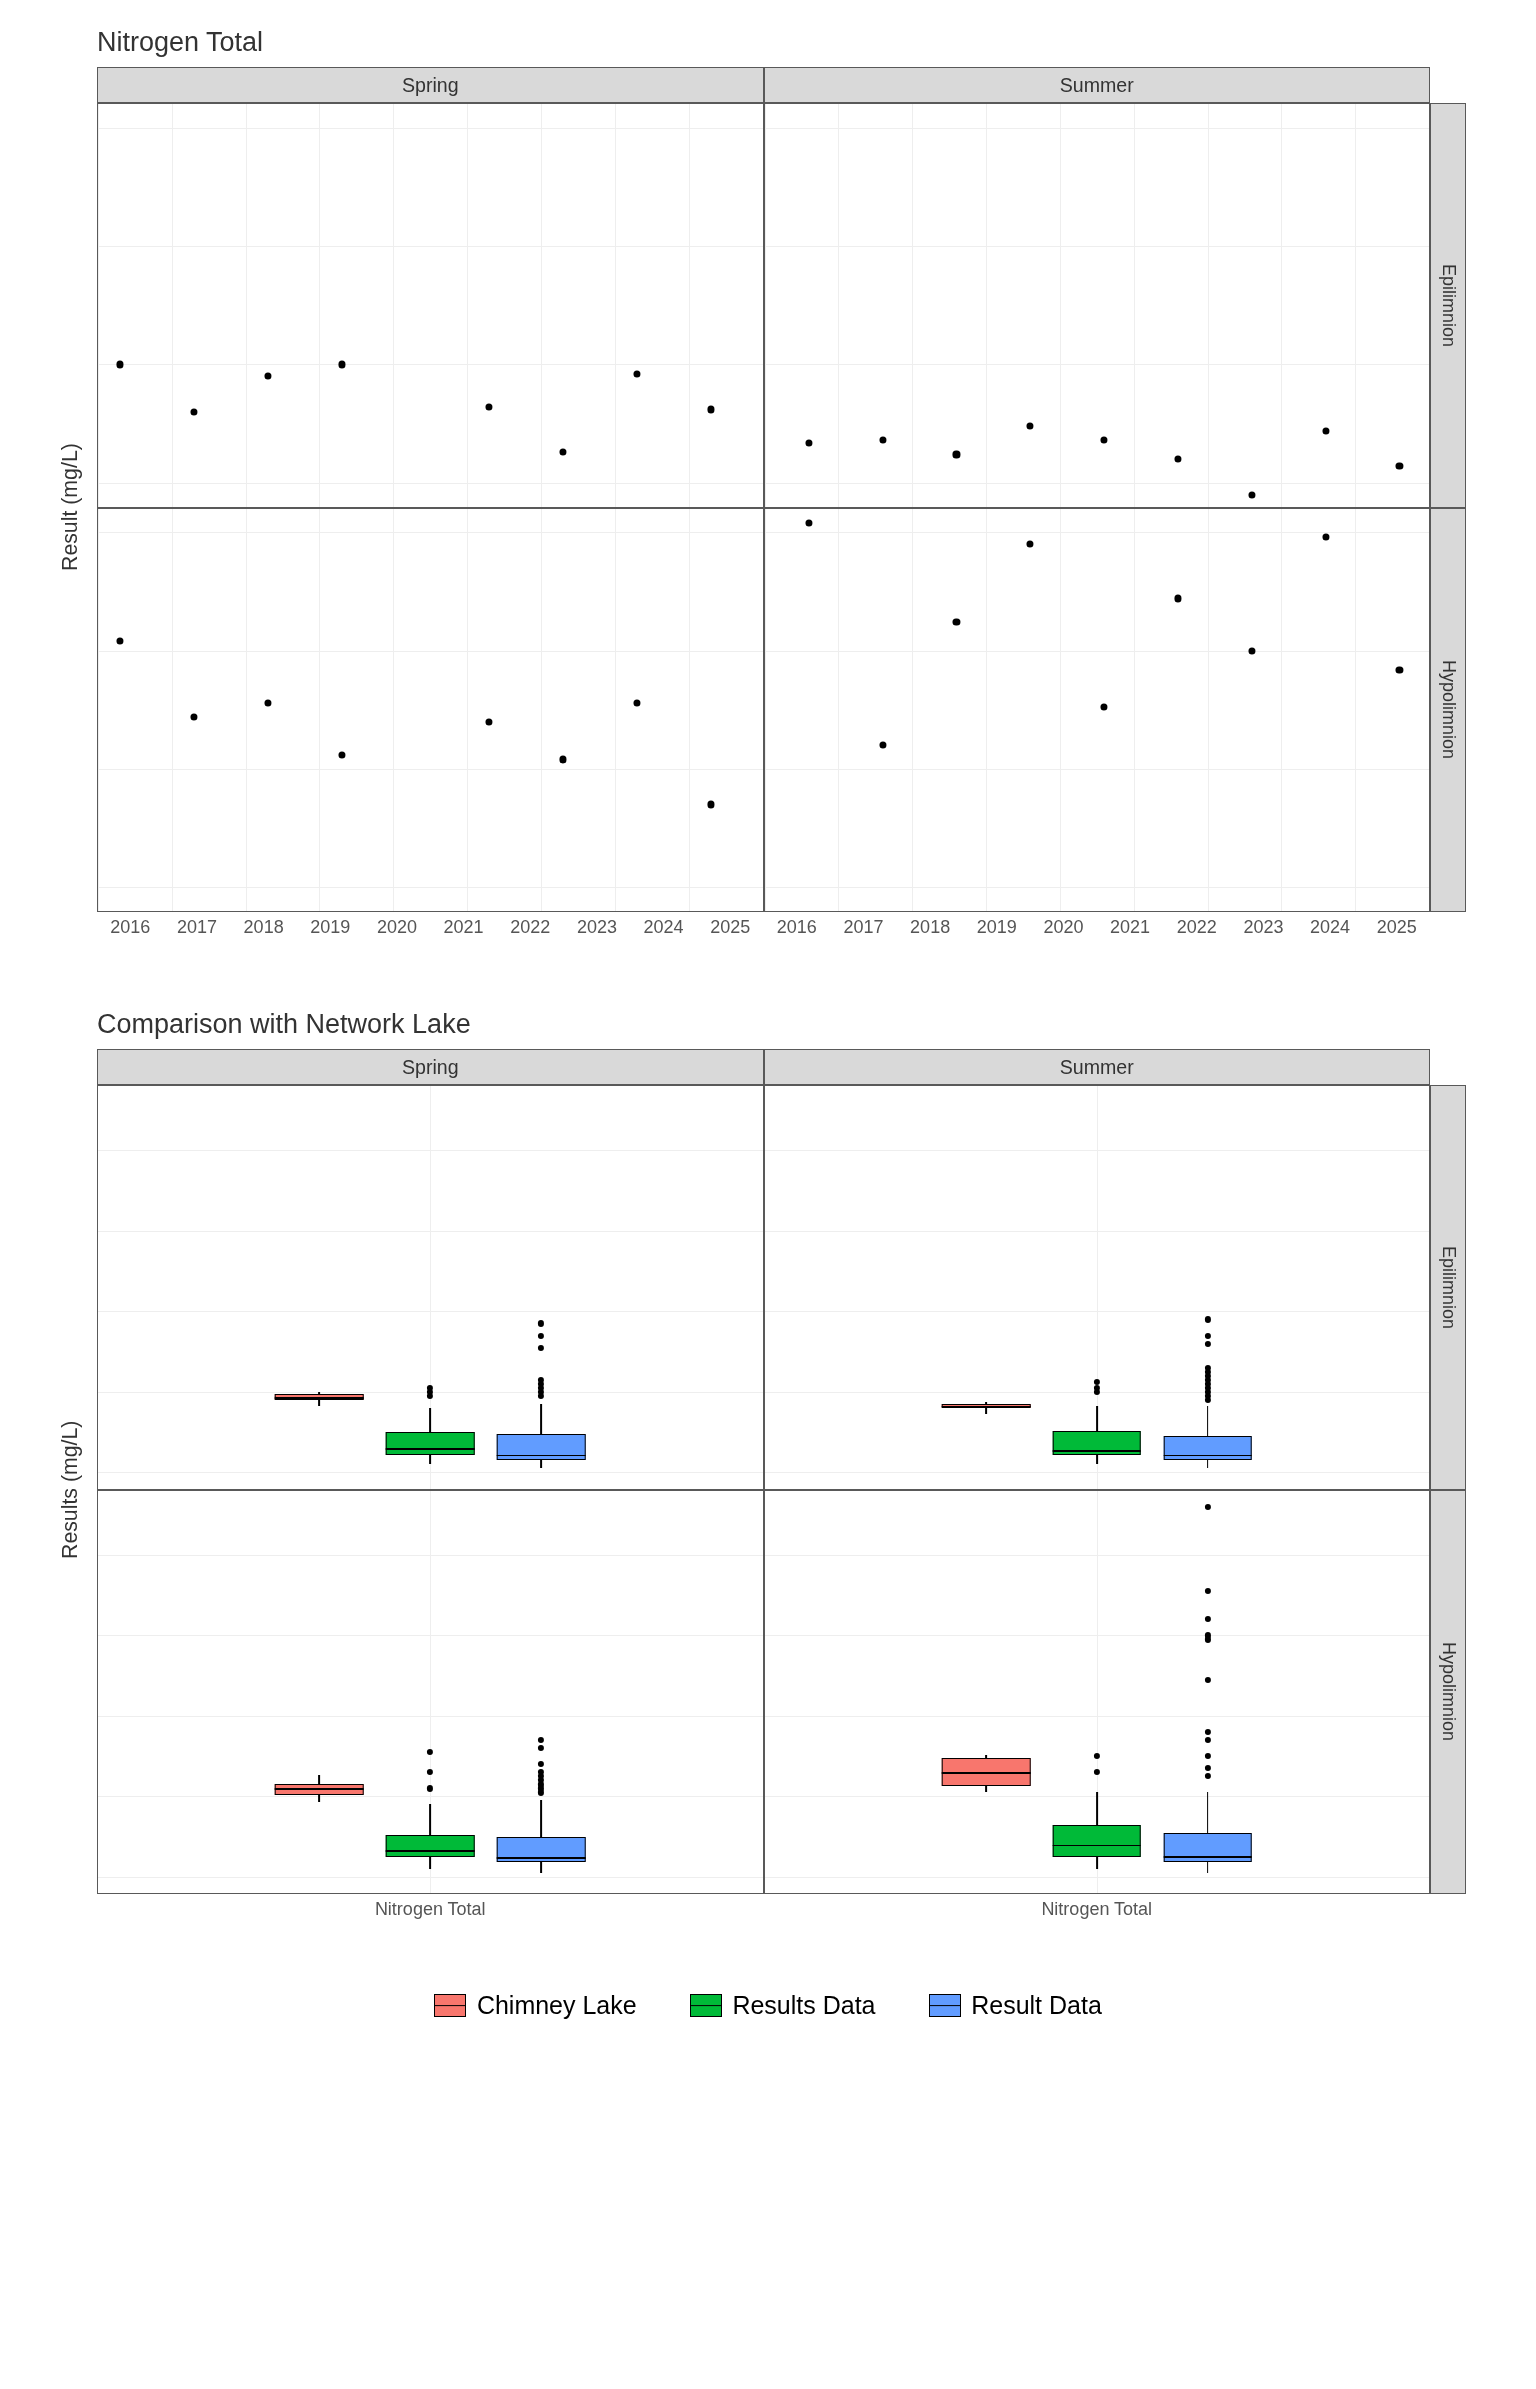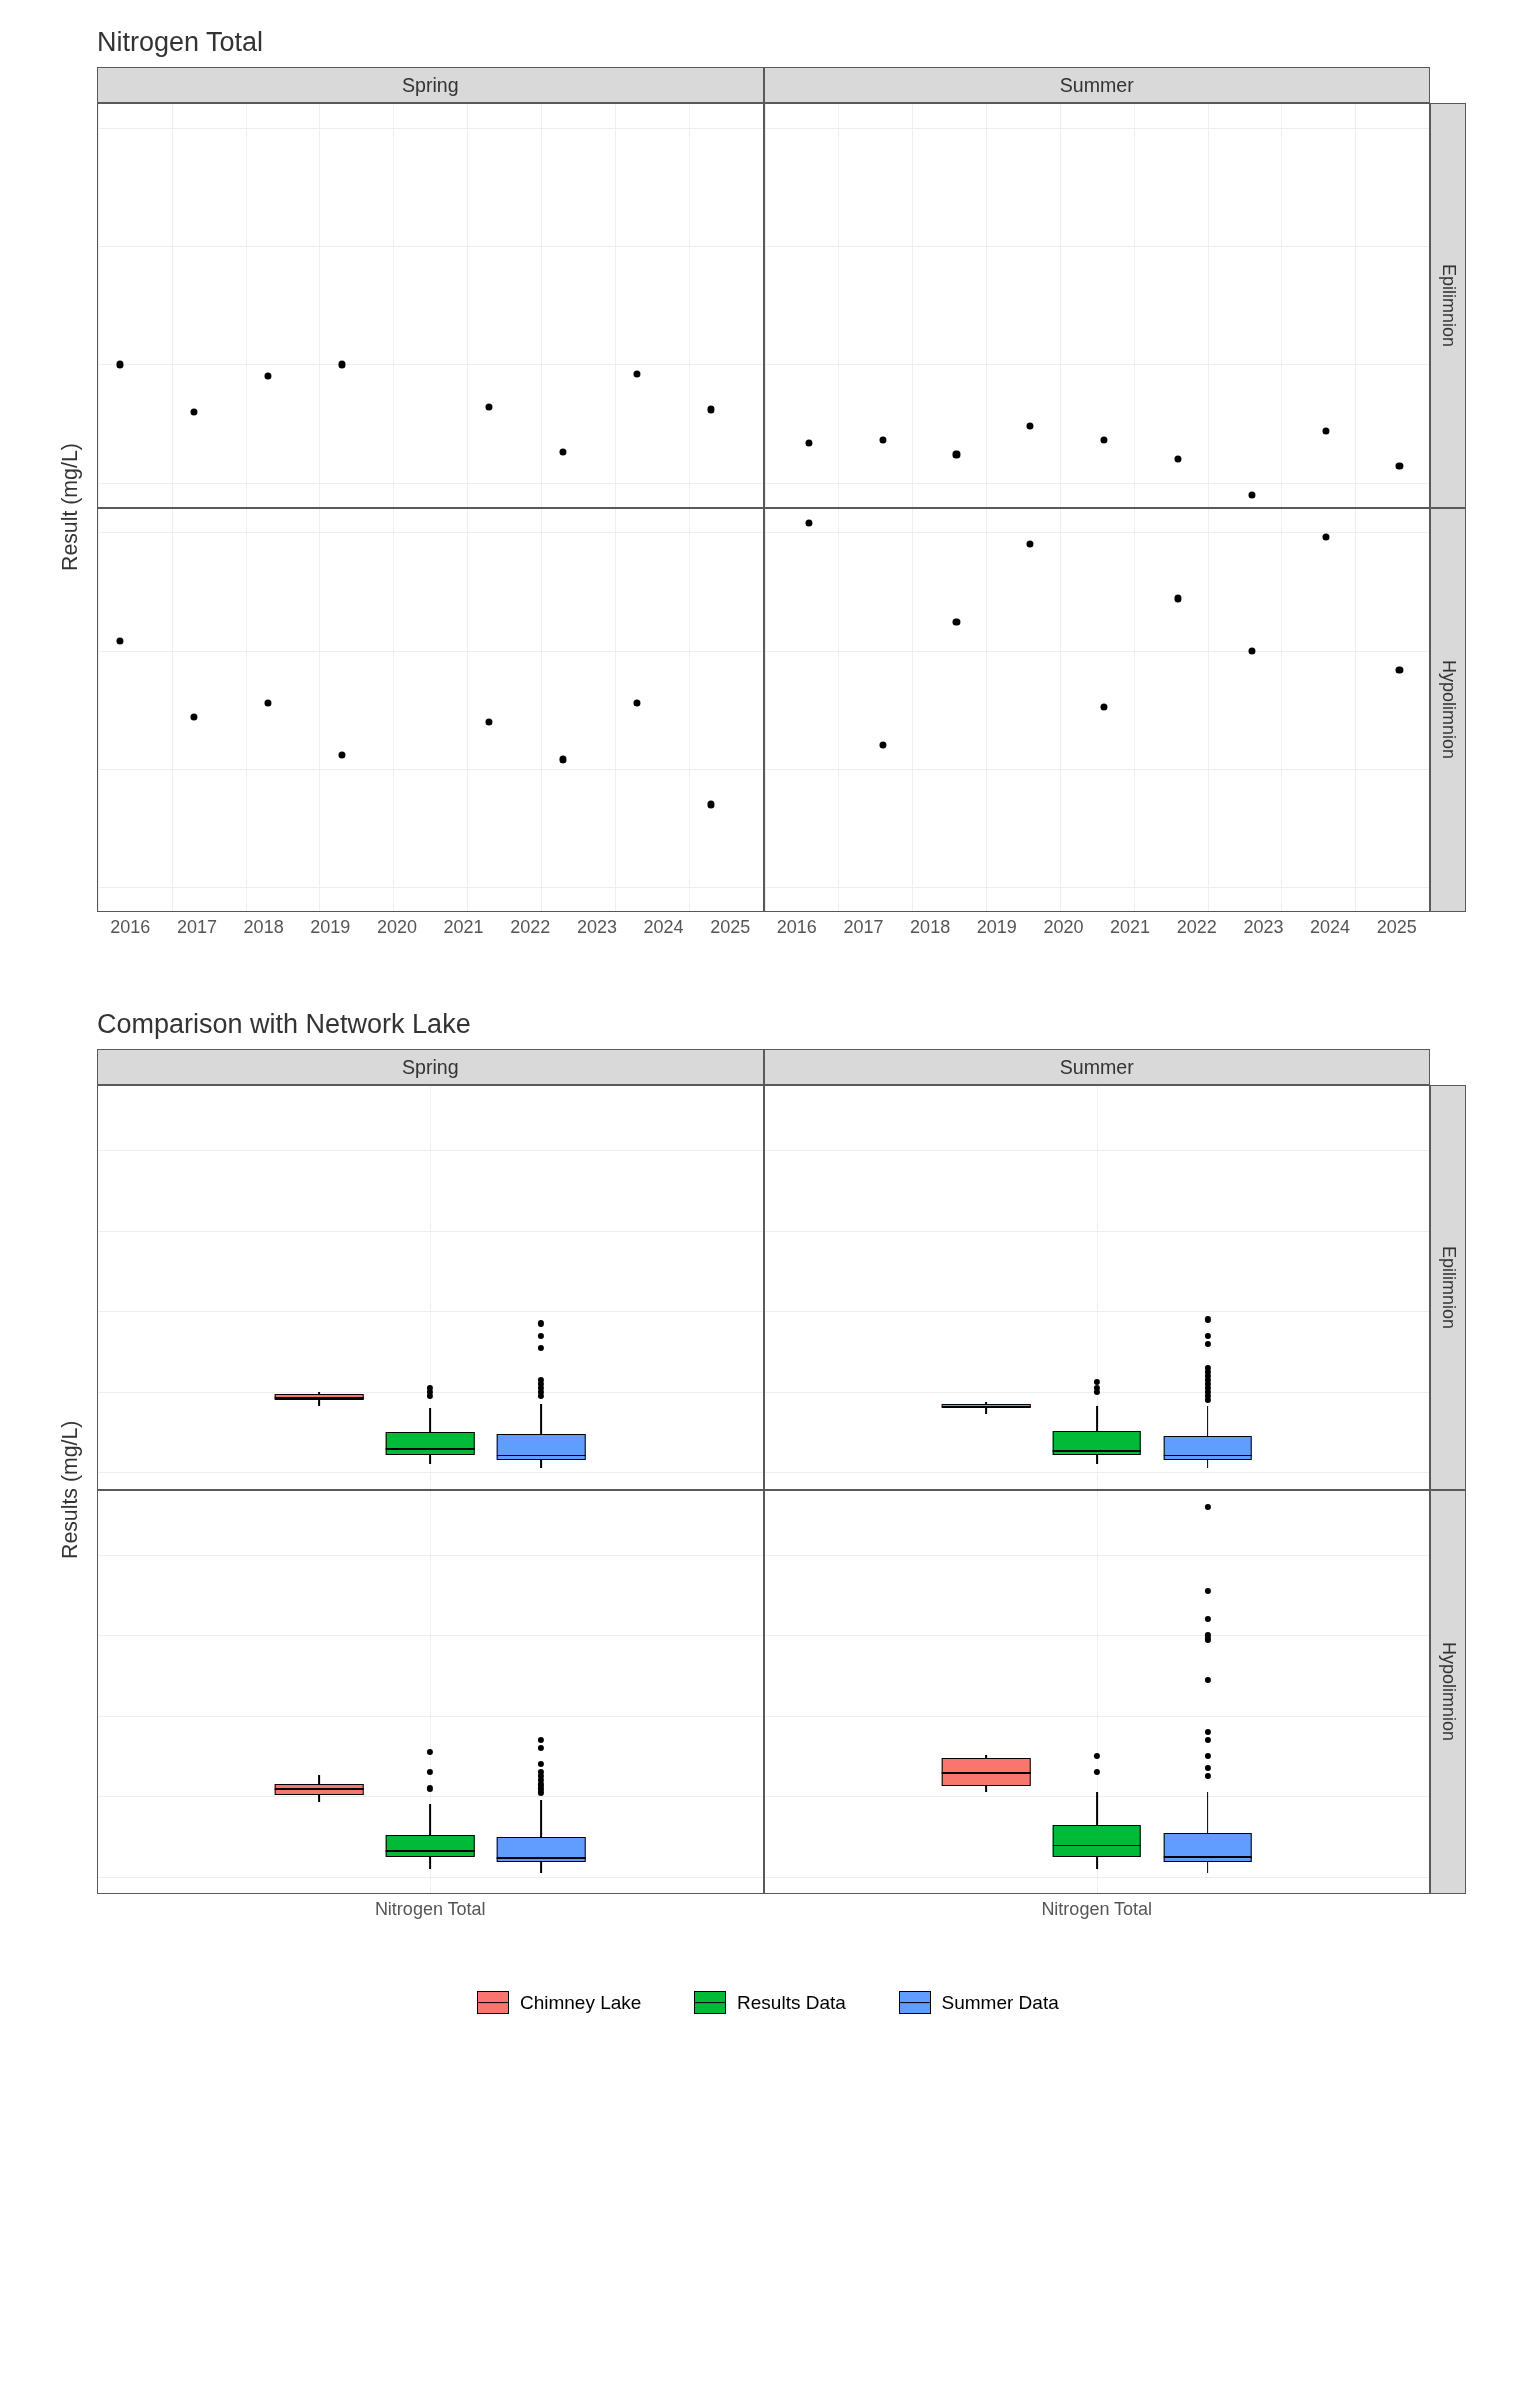--- a/index.html
+++ b/index.html
@@ -115,21 +115,21 @@
     background:#000;
     border-radius:50%;
     transform:translate(-50%,-50%);
   }
   
   .legend {
     display:flex;
     justify-content:center;
     gap:53px;
     margin-top:36px;
-    font-size:19px;
+    font-size:25px;
   }
   .legend-item { display:flex; align-items:center; gap:10.7px; }
   .legend-key {
     width:32px; height:23px;
     border:1.3px solid #000;
     position:relative;
   }
   .legend-key::after {
     content:"";
     position:absolute;
@@ -428,16 +428,16 @@
   <div class="legend-item">
     <div class="legend-key" style="background:#f8766d"></div>
     <span>Chimney Lake</span>
   </div>
   <div class="legend-item">
     <div class="legend-key" style="background:#00ba38"></div>
     <span>Results Data</span>
   </div>
   <div class="legend-item">
     <div class="legend-key" style="background:#619cff"></div>
-    <span>Summer Data</span>
+    <span>Result Data</span>
   </div>
 </div>
 
 
 </body></html>

